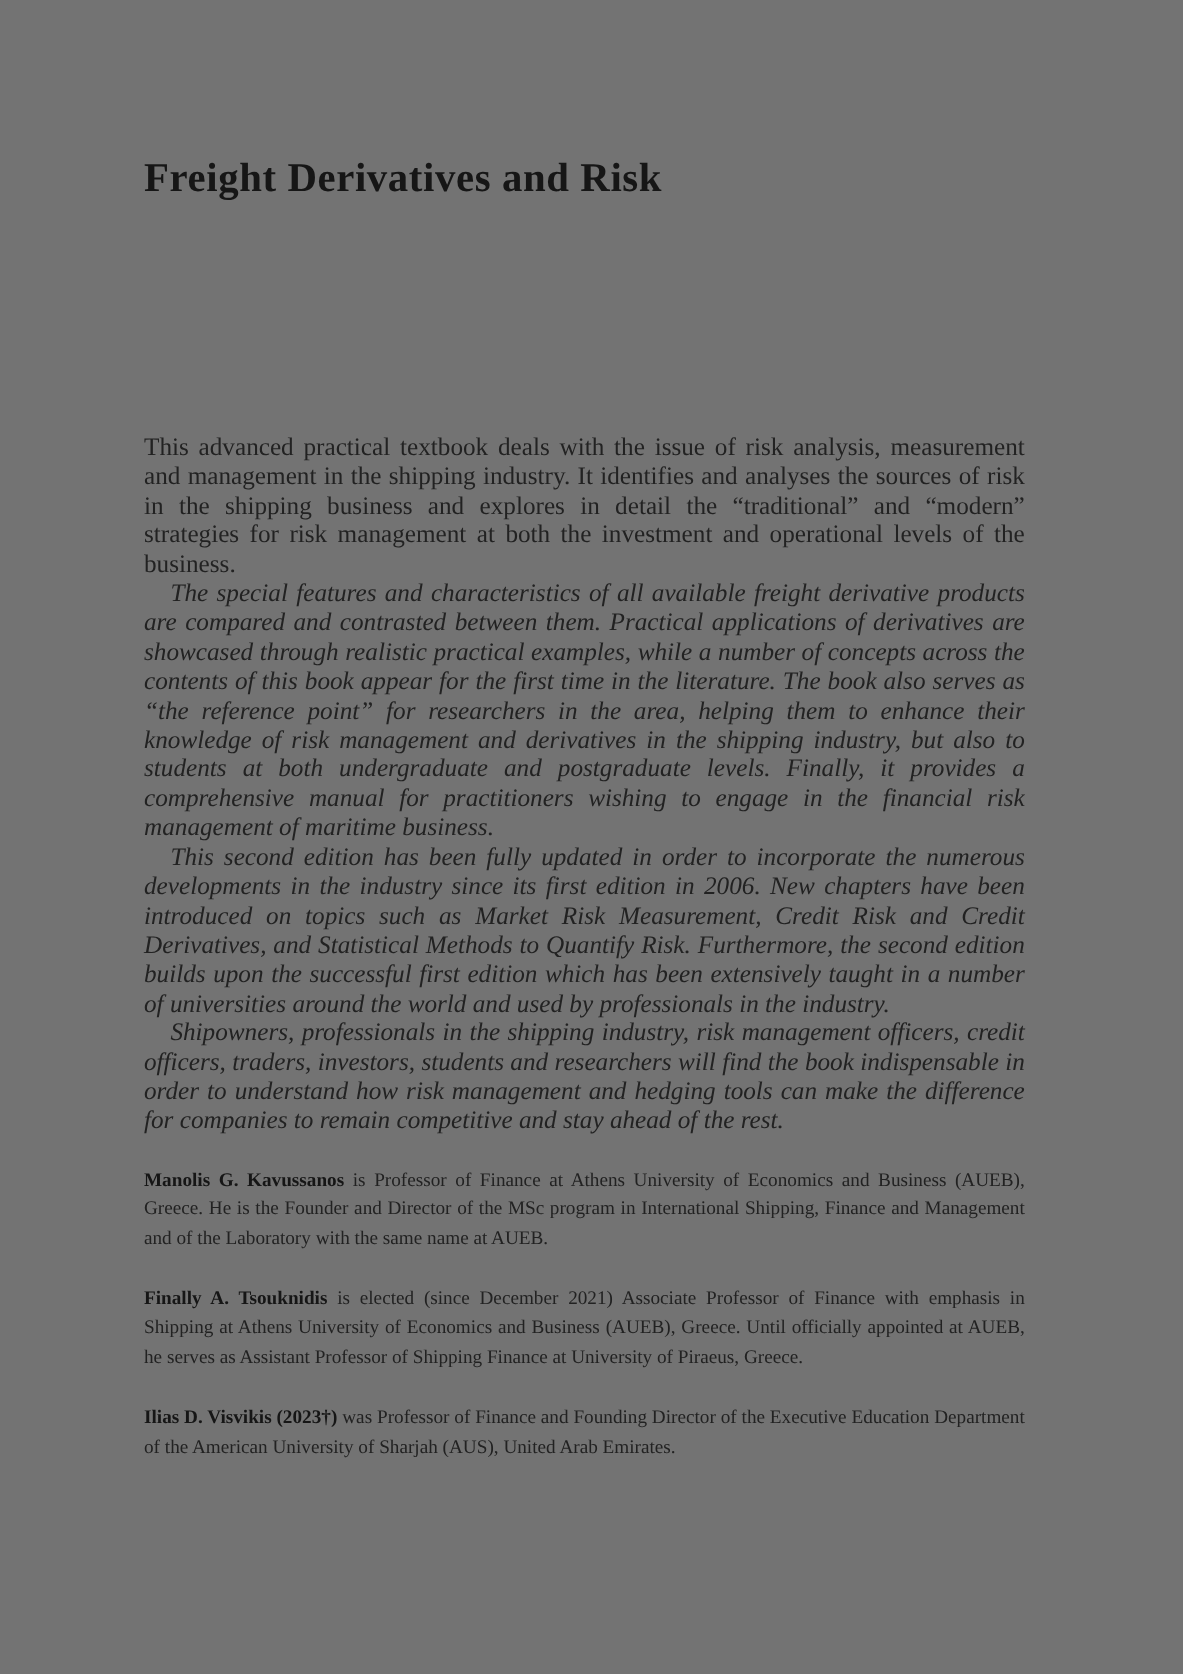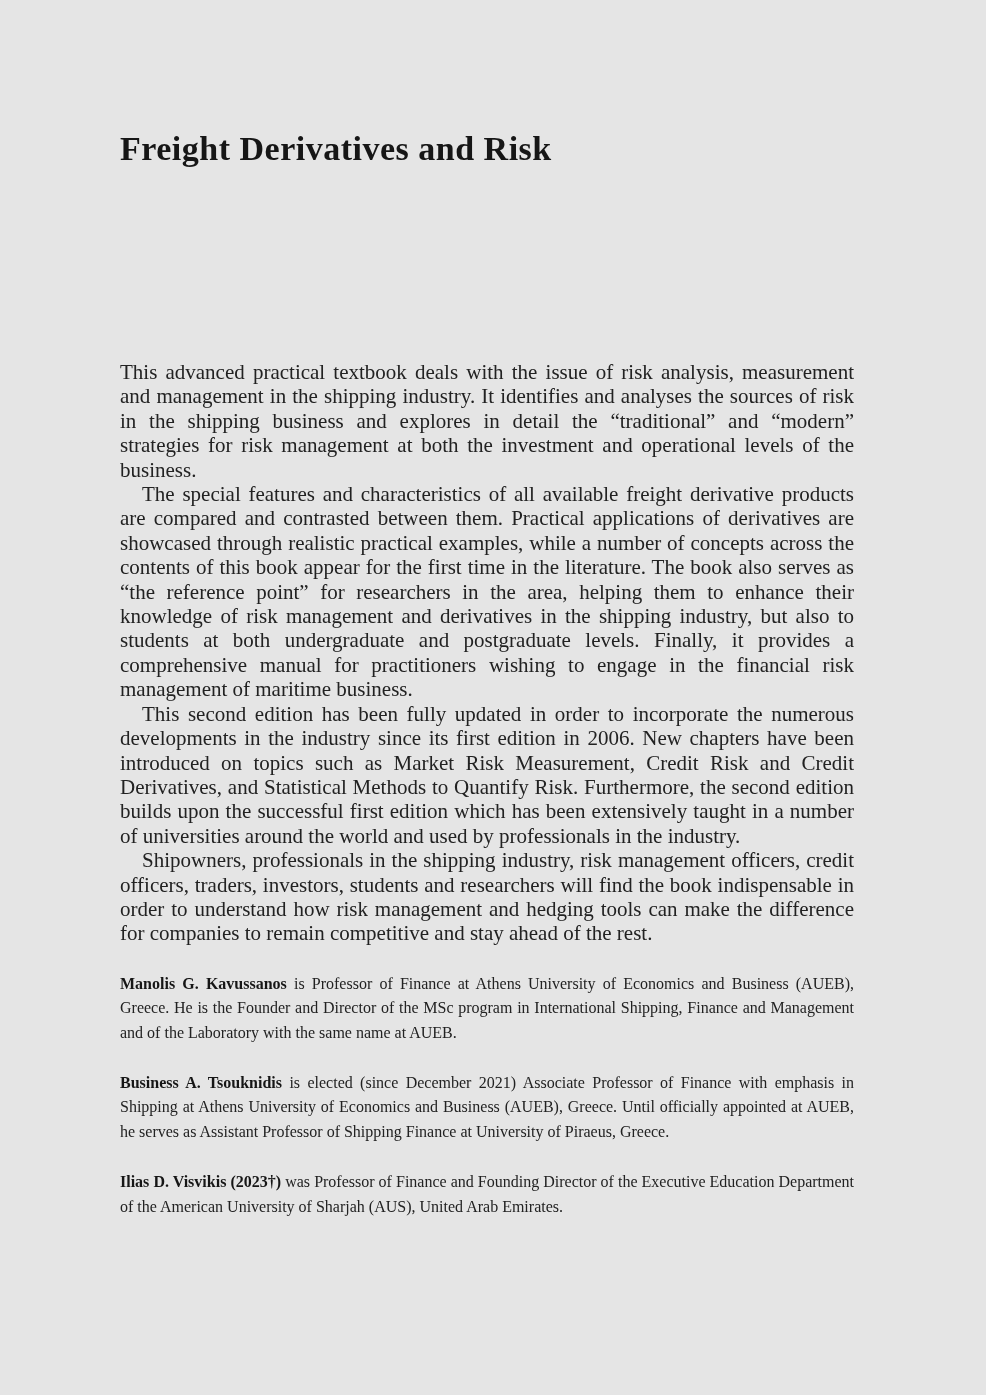--- a/index.html
+++ b/index.html
@@ -4,21 +4,21 @@
 <style>
   html, body {
     margin: 0;
     padding: 0;
     background: #ffffff;
   }
   .page {
     position: relative;
     width: 986px;
     height: 1395px;
-    background: #e5e5e5;
+    background: #737373;
     overflow: hidden;
     font-family: "Liberation Serif", "DejaVu Serif", serif;
     color: #1e1e1e;
     box-sizing: border-box;
     padding: 128px 132px 0 120px;
   }
   .title {
     font-size: 34px;
     font-weight: bold;
     line-height: 42px;
@@ -32,20 +32,21 @@
   }
   .description p {
     margin: 0;
     font-size: 21px;
     line-height: 24.4px;
     text-align: justify;
     color: #222222;
   }
   .description p:not(:first-child) {
     text-indent: 22px;
+    font-style: italic;
   }
   .bios {
     width: 734px;
   }
   .bios p {
     margin: 26px 0 0 0;
     font-size: 16px;
     line-height: 24.4px;
     text-align: justify;
     color: #222222;
@@ -64,17 +65,17 @@
 
   <div class="description">
     <p>This advanced practical textbook deals with the issue of risk analysis, measurement and management in the shipping industry. It identifies and analyses the sources of risk in the shipping business and explores in detail the “traditional” and “modern” strategies for risk management at both the investment and operational levels of the business.</p>
     <p>The special features and characteristics of all available freight derivative products are compared and contrasted between them. Practical applications of derivatives are showcased through realistic practical examples, while a number of concepts across the contents of this book appear for the first time in the literature. The book also serves as “the reference point” for researchers in the area, helping them to enhance their knowledge of risk management and derivatives in the shipping industry, but also to students at both undergraduate and postgraduate levels. Finally, it provides a comprehensive manual for practitioners wishing to engage in the financial risk management of maritime business.</p>
     <p>This second edition has been fully updated in order to incorporate the numerous developments in the industry since its first edition in 2006. New chapters have been introduced on topics such as Market Risk Measurement, Credit Risk and Credit Derivatives, and Statistical Methods to Quantify Risk. Furthermore, the second edition builds upon the successful first edition which has been extensively taught in a number of universities around the world and used by professionals in the industry.</p>
     <p>Shipowners, professionals in the shipping industry, risk management officers, credit officers, traders, investors, students and researchers will find the book indispensable in order to understand how risk management and hedging tools can make the difference for companies to remain competitive and stay ahead of the rest.</p>
   </div>
 
   <div class="bios">
     <p><span class="bio-name">Manolis G. Kavussanos</span><span> is Professor of Finance at Athens University of Economics and Business (AUEB), Greece. He is the Founder and Director of the MSc program in International Shipping, Finance and Management and of the Laboratory with the same name at AUEB.</span></p>
-    <p><span class="bio-name">Business A. Tsouknidis</span><span> is elected (since December 2021) Associate Professor of Finance with emphasis in Shipping at Athens University of Economics and Business (AUEB), Greece. Until officially appointed at AUEB, he serves as Assistant Professor of Shipping Finance at University of Piraeus, Greece.</span></p>
+    <p><span class="bio-name">Finally A. Tsouknidis</span><span> is elected (since December 2021) Associate Professor of Finance with emphasis in Shipping at Athens University of Economics and Business (AUEB), Greece. Until officially appointed at AUEB, he serves as Assistant Professor of Shipping Finance at University of Piraeus, Greece.</span></p>
     <p><span class="bio-name">Ilias D. Visvikis (2023†)</span><span> was Professor of Finance and Founding Director of the Executive Education Department of the American University of Sharjah (AUS), United Arab Emirates.</span></p>
   </div>
 
 </div>
 
 </body></html>

